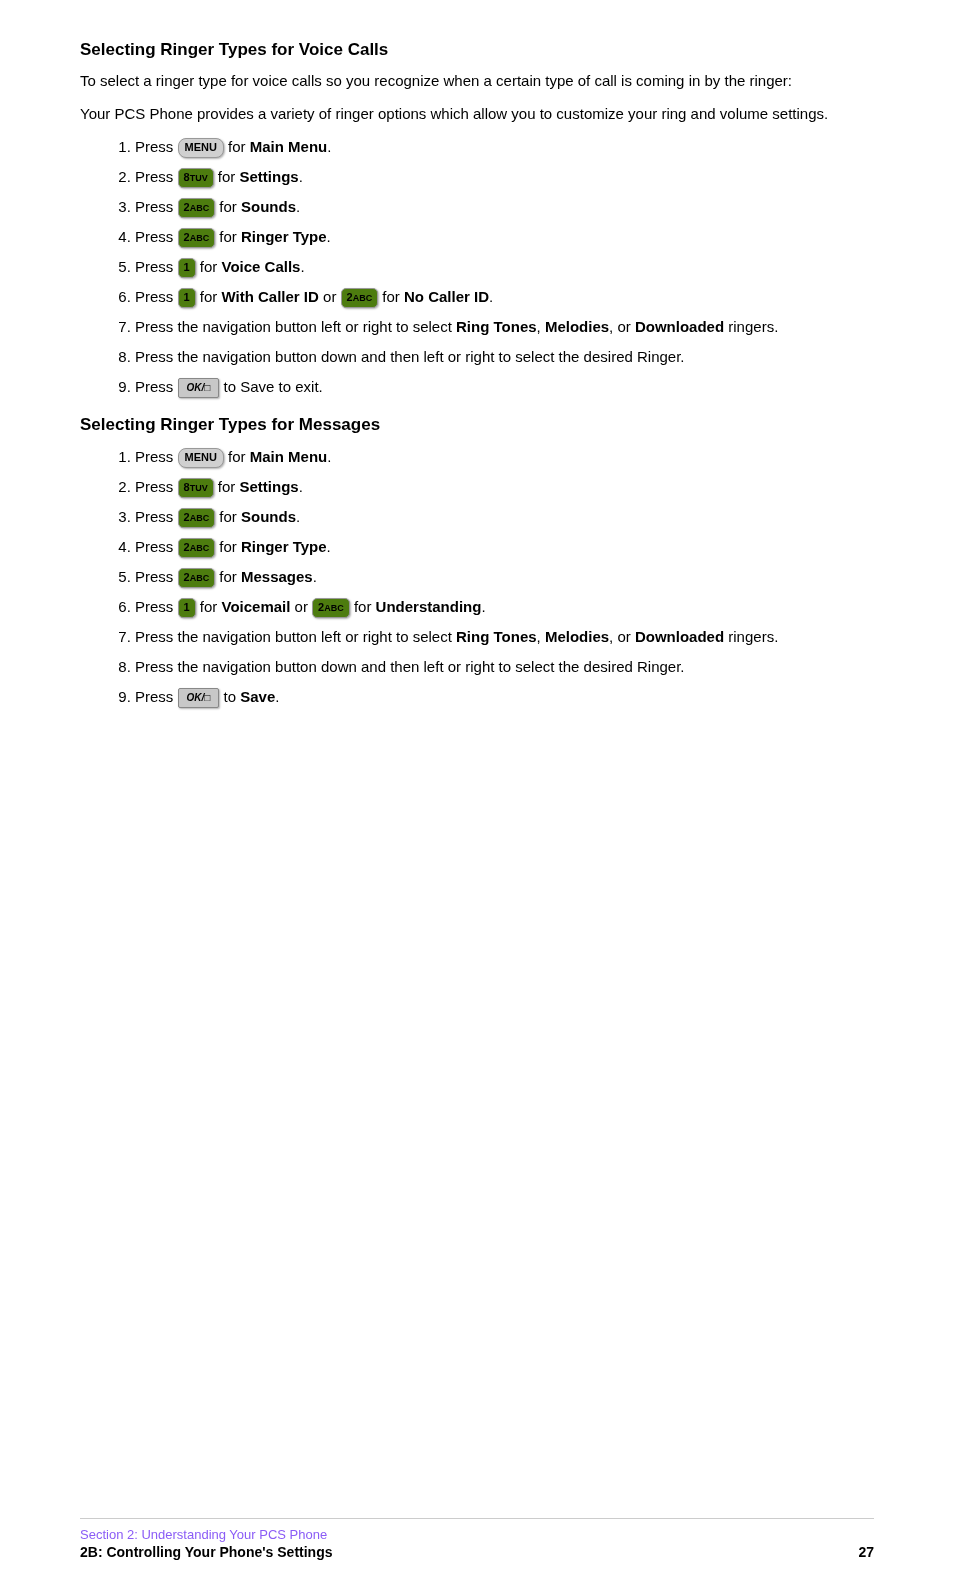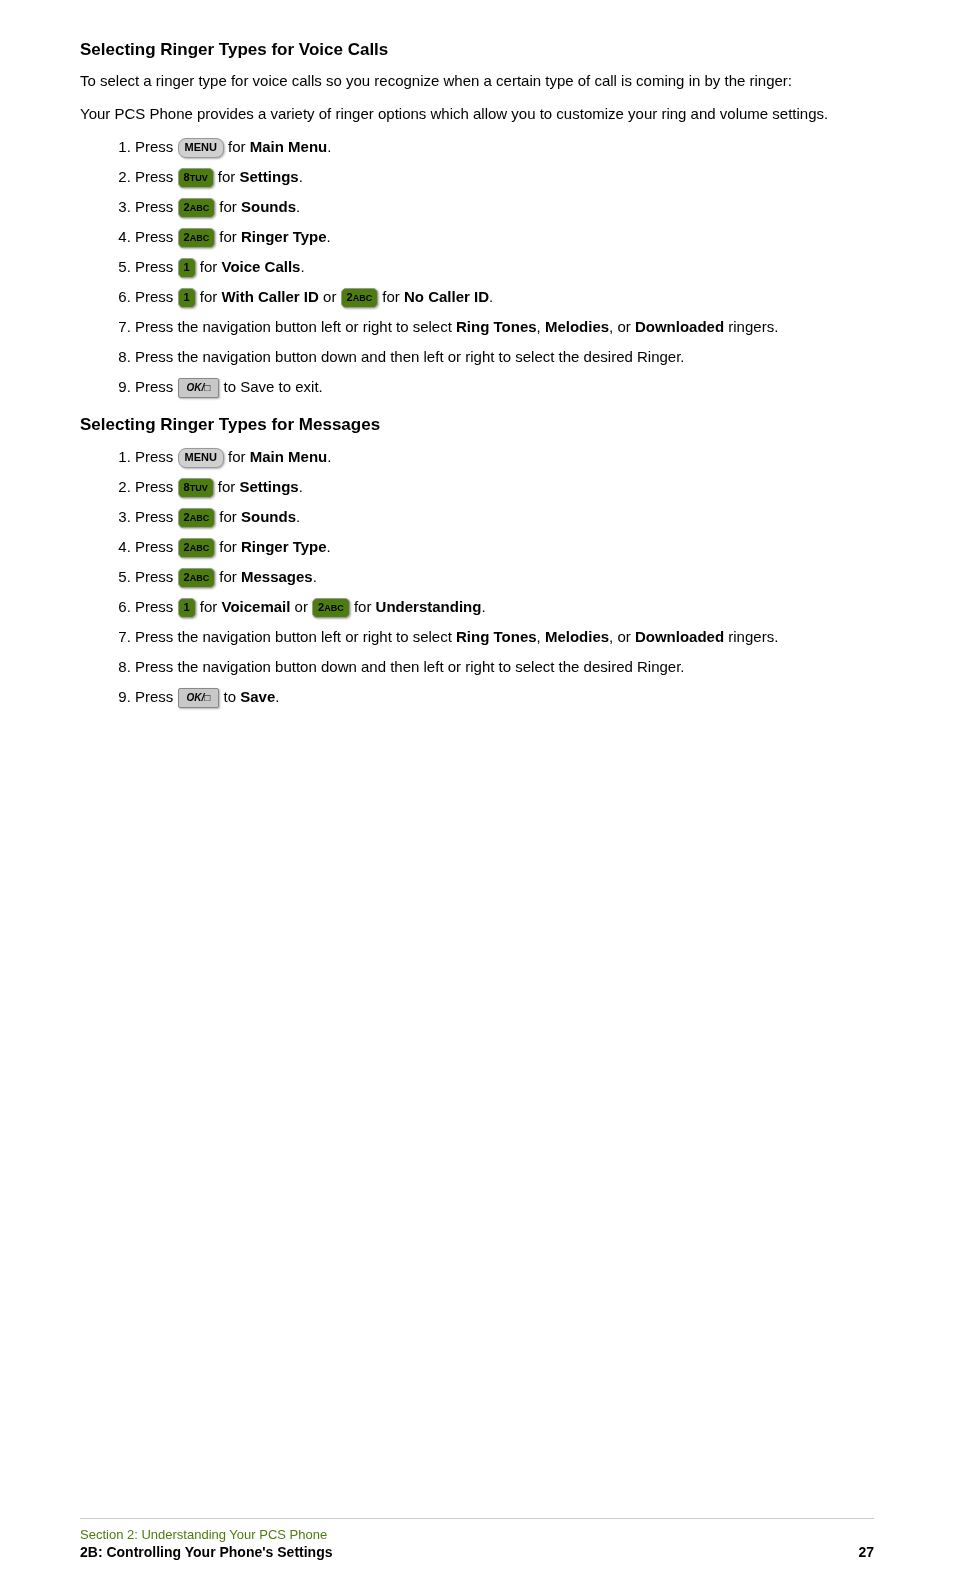--- a/index.html
+++ b/index.html
@@ -90,21 +90,21 @@
       position: absolute;
       bottom: 30px;
       left: 80px;
       right: 80px;
       border-top: 1px solid #ccc;
       padding-top: 8px;
     }
 
     .footer-section {
       font-size: 13px;
-      color: #4d7c0f;
+      color: #8b5cf6;
     }
 
     .footer-bottom {
       display: flex;
       justify-content: space-between;
       align-items: flex-start;
       margin-top: 2px;
     }
 
     .footer-title {

